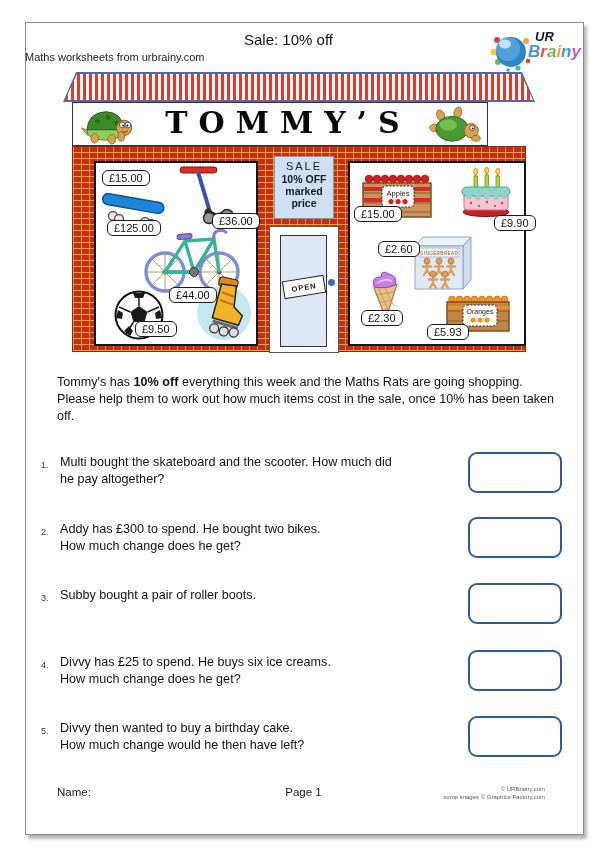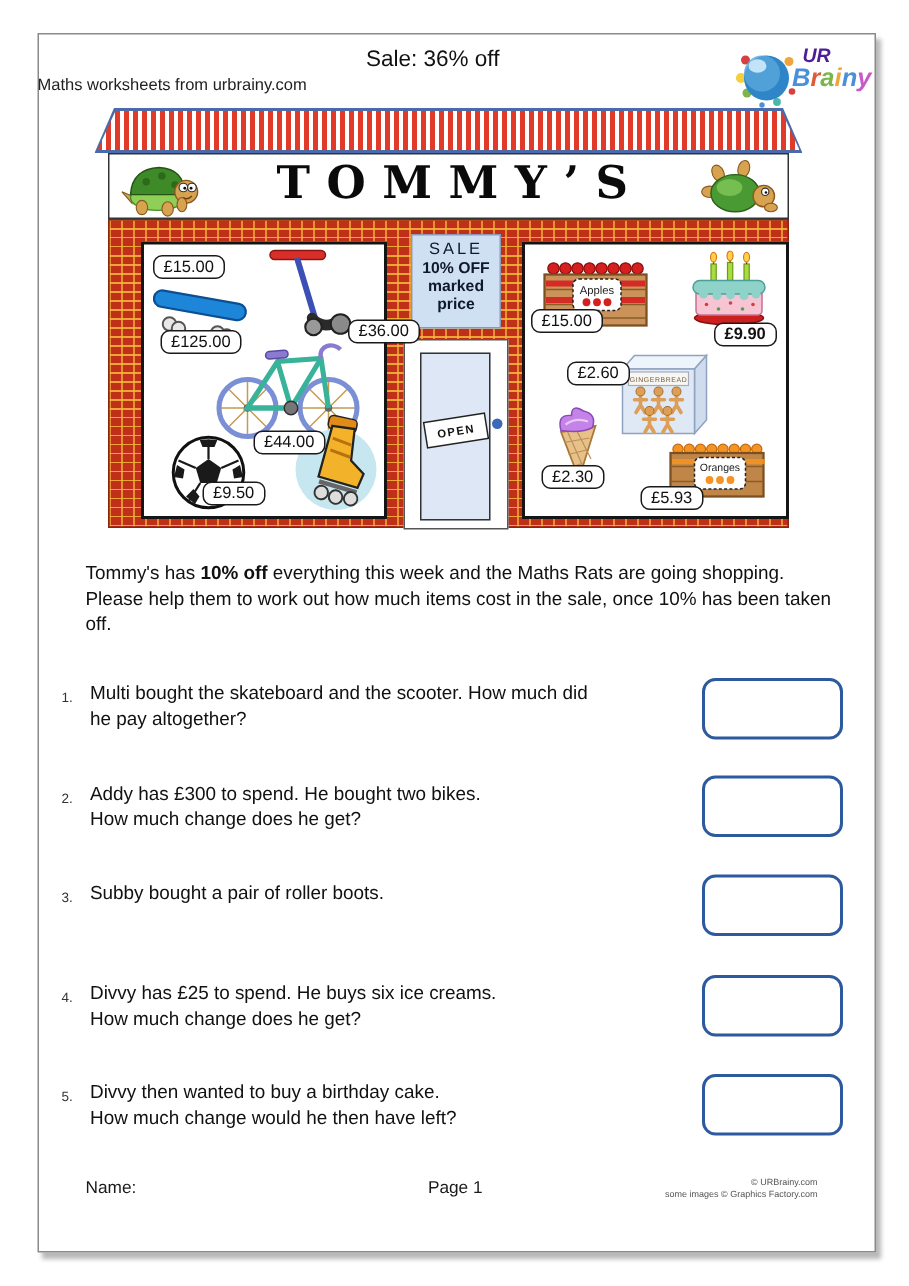--- a/index.html
+++ b/index.html
@@ -2,28 +2,28 @@
 <html><head>
 <meta charset="utf-8">
 <style>
   html,body{margin:0;padding:0;background:#fff;}
   .page{position:relative;width:606px;height:857px;background:#fff;font-family:"Liberation Sans",sans-serif;color:#1a1a1a;overflow:hidden;}
   .sheet{position:absolute;left:25px;top:22px;width:557px;height:811px;border:1px solid #8a8a8a;box-shadow:3px 4px 3px #b8b8b8;background:#fff;}
   .hdr-title{position:absolute;left:25px;top:31px;width:527px;text-align:center;font-size:15px;color:#111;}
   .hdr-sub{position:absolute;left:25px;top:51px;width:527px;font-size:11px;color:#222;}
   
   .logo{position:absolute;left:488px;top:28px;width:95px;height:46px;}
-  .logo-ur{position:absolute;left:47px;top:1px;font-size:13px;font-weight:bold;font-style:italic;color:#4c1d95;text-shadow:1px 1px 0 #fff,-1px -1px 0 #fff,1px -1px 0 #fff,-1px 1px 0 #fff;}
+  .logo-ur{position:absolute;left:47px;top:1px;font-size:13px;font-weight:bold;font-style:italic;color:#0f172a;text-shadow:1px 1px 0 #fff,-1px -1px 0 #fff,1px -1px 0 #fff,-1px 1px 0 #fff;}
   .logo-brainy{position:absolute;left:40px;top:14px;font-size:17px;font-weight:bold;font-style:italic;letter-spacing:0px;text-shadow:1px 1px 0 #fff,-1px -1px 0 #fff,1px -1px 0 #fff,-1px 1px 0 #fff;}
   .bl0{color:#4a90d9}.bl1{color:#e05a3a}.bl2{color:#7ab648}.bl3{color:#f0a43c}.bl4{color:#4a90d9}.bl5{color:#c85ac8}
   
   .shop{position:absolute;left:63px;top:72px;width:472px;height:280px;}
   .awning{position:absolute;left:0;top:0;width:472px;height:30px;background:#4a6aaa;clip-path:polygon(13px 0,459px 0,100% 100%,0 100%);}
   .awning-stripes{position:absolute;left:2px;top:2px;width:468px;height:26px;background:repeating-linear-gradient(90deg,#e23a28 0 3px,#fff 3px 6px);clip-path:polygon(12px 0,456px 0,100% 100%,0 100%);}
-  .signboard{position:absolute;left:9px;top:30px;width:454px;height:44px;background:#fff;border:1.5px solid #333;box-sizing:border-box;}
+  .signboard{position:absolute;left:9px;top:30px;width:416px;height:44px;background:#fff;border:1.5px solid #333;box-sizing:border-box;}
   .shop-name{position:absolute;left:0;top:2px;width:100%;text-align:center;font-family:"DejaVu Serif",serif;font-weight:bold;font-size:30px;letter-spacing:11px;padding-left:8px;color:#0a0a0a;}
   .turtle{position:absolute;top:2px;width:56px;height:40px;}
   .turtle.lft{left:6px;} .turtle.rgt{right:4px;}
   .facade{position:absolute;left:9px;top:74px;width:454px;height:206px;box-sizing:border-box;border:1px solid #8a2410;
     background-color:#c03018;
     background-image:repeating-linear-gradient(0deg,rgba(245,185,60,.85) 0 1px,transparent 1px 6px),repeating-linear-gradient(90deg,rgba(245,185,60,.7) 0 1px,transparent 1px 8px);}
   .window{position:absolute;top:14px;width:164px;height:185px;background:#fff;border:2px solid #151515;box-sizing:border-box;}
   .window.wl{left:21px;}
   .window.wr{left:275px;width:178px;}
   .sale-sign{position:absolute;left:201px;top:9px;width:60px;height:63px;background:#cfe0f2;border:1px solid #8a9ab8;box-sizing:border-box;text-align:center;color:#101830;padding-top:3px;}
@@ -46,21 +46,21 @@
   .ftr-page{position:absolute;left:25px;top:786px;width:557px;text-align:center;font-size:11.5px;}
   .ftr-copy{position:absolute;left:345px;top:786px;width:200px;text-align:right;font-size:6px;line-height:7.5px;color:#555;}
   svg text{font-family:"Liberation Sans",sans-serif;}
 </style>
 </head>
 <body>
 
 <div class="page">
   <div class="sheet"></div>
 
-  <div class="hdr-title">Sale: 36% off</div>
+  <div class="hdr-title">Sale: 10% off</div>
   <div class="hdr-sub">Maths worksheets from urbrainy.com</div>
 
   <div class="logo">
     <svg width="46" height="46" viewBox="0 0 46 46">
       <circle cx="9" cy="12" r="3" fill="#d84040"></circle>
       <circle cx="38" cy="13" r="3" fill="#f0a43c"></circle>
       <circle cx="6" cy="24" r="3.4" fill="#f5d03c"></circle>
       <circle cx="10" cy="34" r="3" fill="#7ab648"></circle>
       <circle cx="30" cy="40" r="2.6" fill="#4ab8a8"></circle>
       <circle cx="40" cy="33" r="2.2" fill="#d84040"></circle>
@@ -123,21 +123,21 @@
           <circle cx="47" cy="37" r="4.5" fill="#e8e8e8" stroke="#555" stroke-width="1.3"></circle>
           <circle cx="53" cy="39" r="4.5" fill="#e8e8e8" stroke="#555" stroke-width="1.3"></circle>
         </svg>
         <svg class="item" style="left:78px;top:2px;" width="60" height="66" viewBox="0 0 60 66">
           <rect x="6" y="2" width="37" height="6" rx="3" fill="#d83028" stroke="#8a1410" stroke-width="1"></rect>
           <line x1="24" y1="7" x2="36" y2="47" stroke="#3a50b4" stroke-width="4"></line>
           <path d="M34,47 Q42,56 53,48" stroke="#2a2a2a" stroke-width="7" fill="none" stroke-linecap="round"></path>
           <circle cx="35" cy="53" r="5.5" fill="#999" stroke="#222" stroke-width="1.4"></circle>
           <circle cx="53" cy="51" r="6.5" fill="#8a8a8a" stroke="#222" stroke-width="1.4"></circle>
         </svg>
-        <span class="tag" style="left:116px;top:50px;margin-left:20px;">£36.00</span>
+        <span class="tag" style="left:116px;top:50px;">£36.00</span>
         <svg class="item" style="left:44px;top:60px;" width="104" height="72" viewBox="0 0 104 72">
           <g stroke="#c49a50" stroke-width="1">
             <path d="M25,30 V68 M7,49 H44 M12,36 L38,62 M12,62 L38,36"></path>
             <path d="M79,30 V68 M61,49 H97 M66,36 L92,62 M66,62 L92,36"></path>
           </g>
           <circle cx="25" cy="49" r="19" fill="none" stroke="#7b8fd4" stroke-width="3.4"></circle>
           <circle cx="79" cy="49" r="19" fill="none" stroke="#7b8fd4" stroke-width="3.4"></circle>
           <circle cx="25" cy="49" r="2.5" fill="#666"></circle>
             <circle cx="79" cy="49" r="2.5" fill="#666"></circle>
           <g fill="none" stroke="#38b39a" stroke-width="3.4">
@@ -233,21 +233,21 @@
             <circle cx="22" cy="30" r="3" fill="#8fd2ca"></circle>
             <circle cx="31" cy="29.5" r="3" fill="#8fd2ca"></circle>
             <circle cx="40" cy="30" r="3" fill="#8fd2ca"></circle>
             <circle cx="48" cy="29" r="3" fill="#8fd2ca"></circle>
           <circle cx="15" cy="36" r="1.2" fill="#d04040"></circle>
             <circle cx="23" cy="39" r="1.2" fill="#50a050"></circle>
             <circle cx="31" cy="35" r="1.2" fill="#d04040"></circle>
             <circle cx="39" cy="39" r="1.2" fill="#50a050"></circle>
             <circle cx="46" cy="36" r="1.2" fill="#d04040"></circle>
         </svg>
-        <span class="tag" style="left:126px;top:52px;font-weight:bold;">£9.90</span>
+        <span class="tag" style="left:144px;top:52px;">£9.90</span>
         <span class="tag" style="left:28px;top:78px;">£2.60</span>
         <svg class="item" style="left:60px;top:70px;" width="64" height="62" viewBox="0 0 64 62">
           <polygon points="5,13 13,4 61,4 53,13" fill="#eef4fb" stroke="#8fa2c0" stroke-width="1"></polygon>
           <polygon points="53,13 61,4 61,47 53,56" fill="#cfdcee" stroke="#8fa2c0" stroke-width="1"></polygon>
           <rect x="5" y="13" width="48" height="43" fill="#dfe9f6" stroke="#8fa2c0" stroke-width="1"></rect>
           <rect x="9" y="15" width="40" height="9" fill="#f6f7f4" stroke="#aab" stroke-width="0.8"></rect>
           <text x="29" y="21.5" font-size="4.6" text-anchor="middle" fill="#7a5a30" font-family="DejaVu Serif, serif" letter-spacing="0.4">GINGERBREAD</text>
           <g stroke="#dd9f58" stroke-width="2.4" stroke-linecap="round" fill="none">
             <g transform="translate(17 33)">
                 <path d="M0,-2 L0,4 M-4,0.5 L4,0.5 M0,4 L-3,9 M0,4 L3,9"></path>

